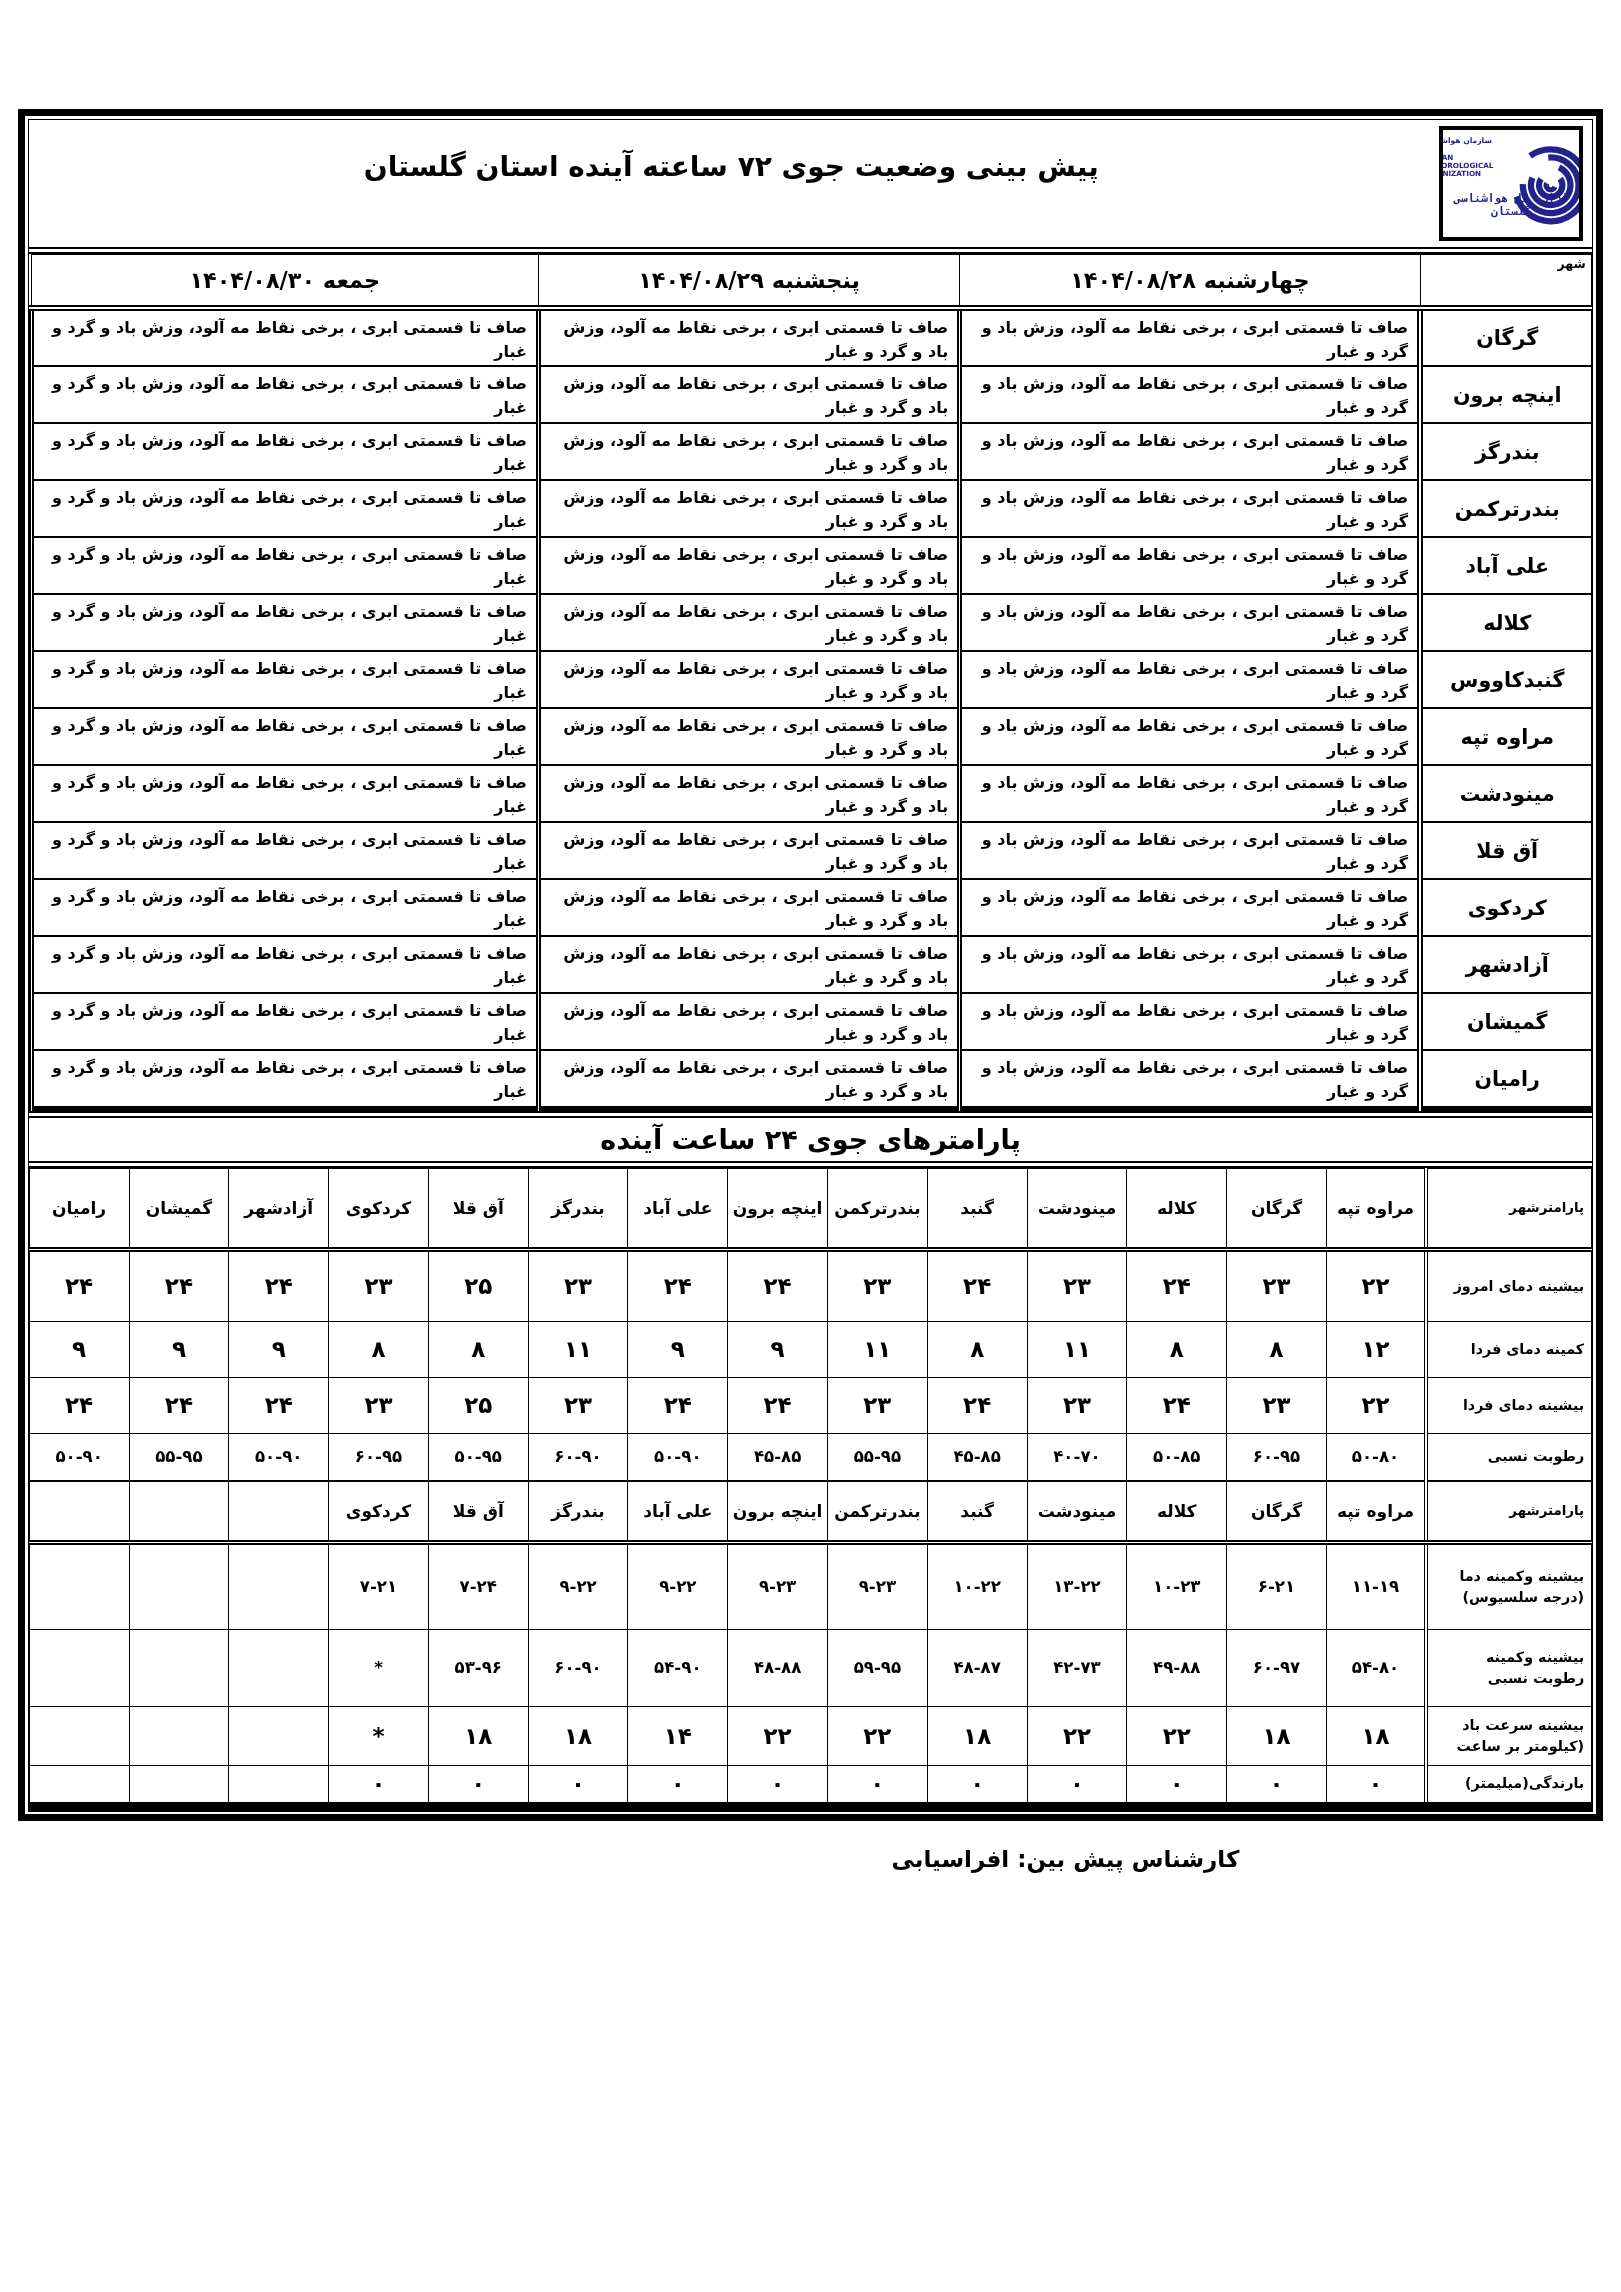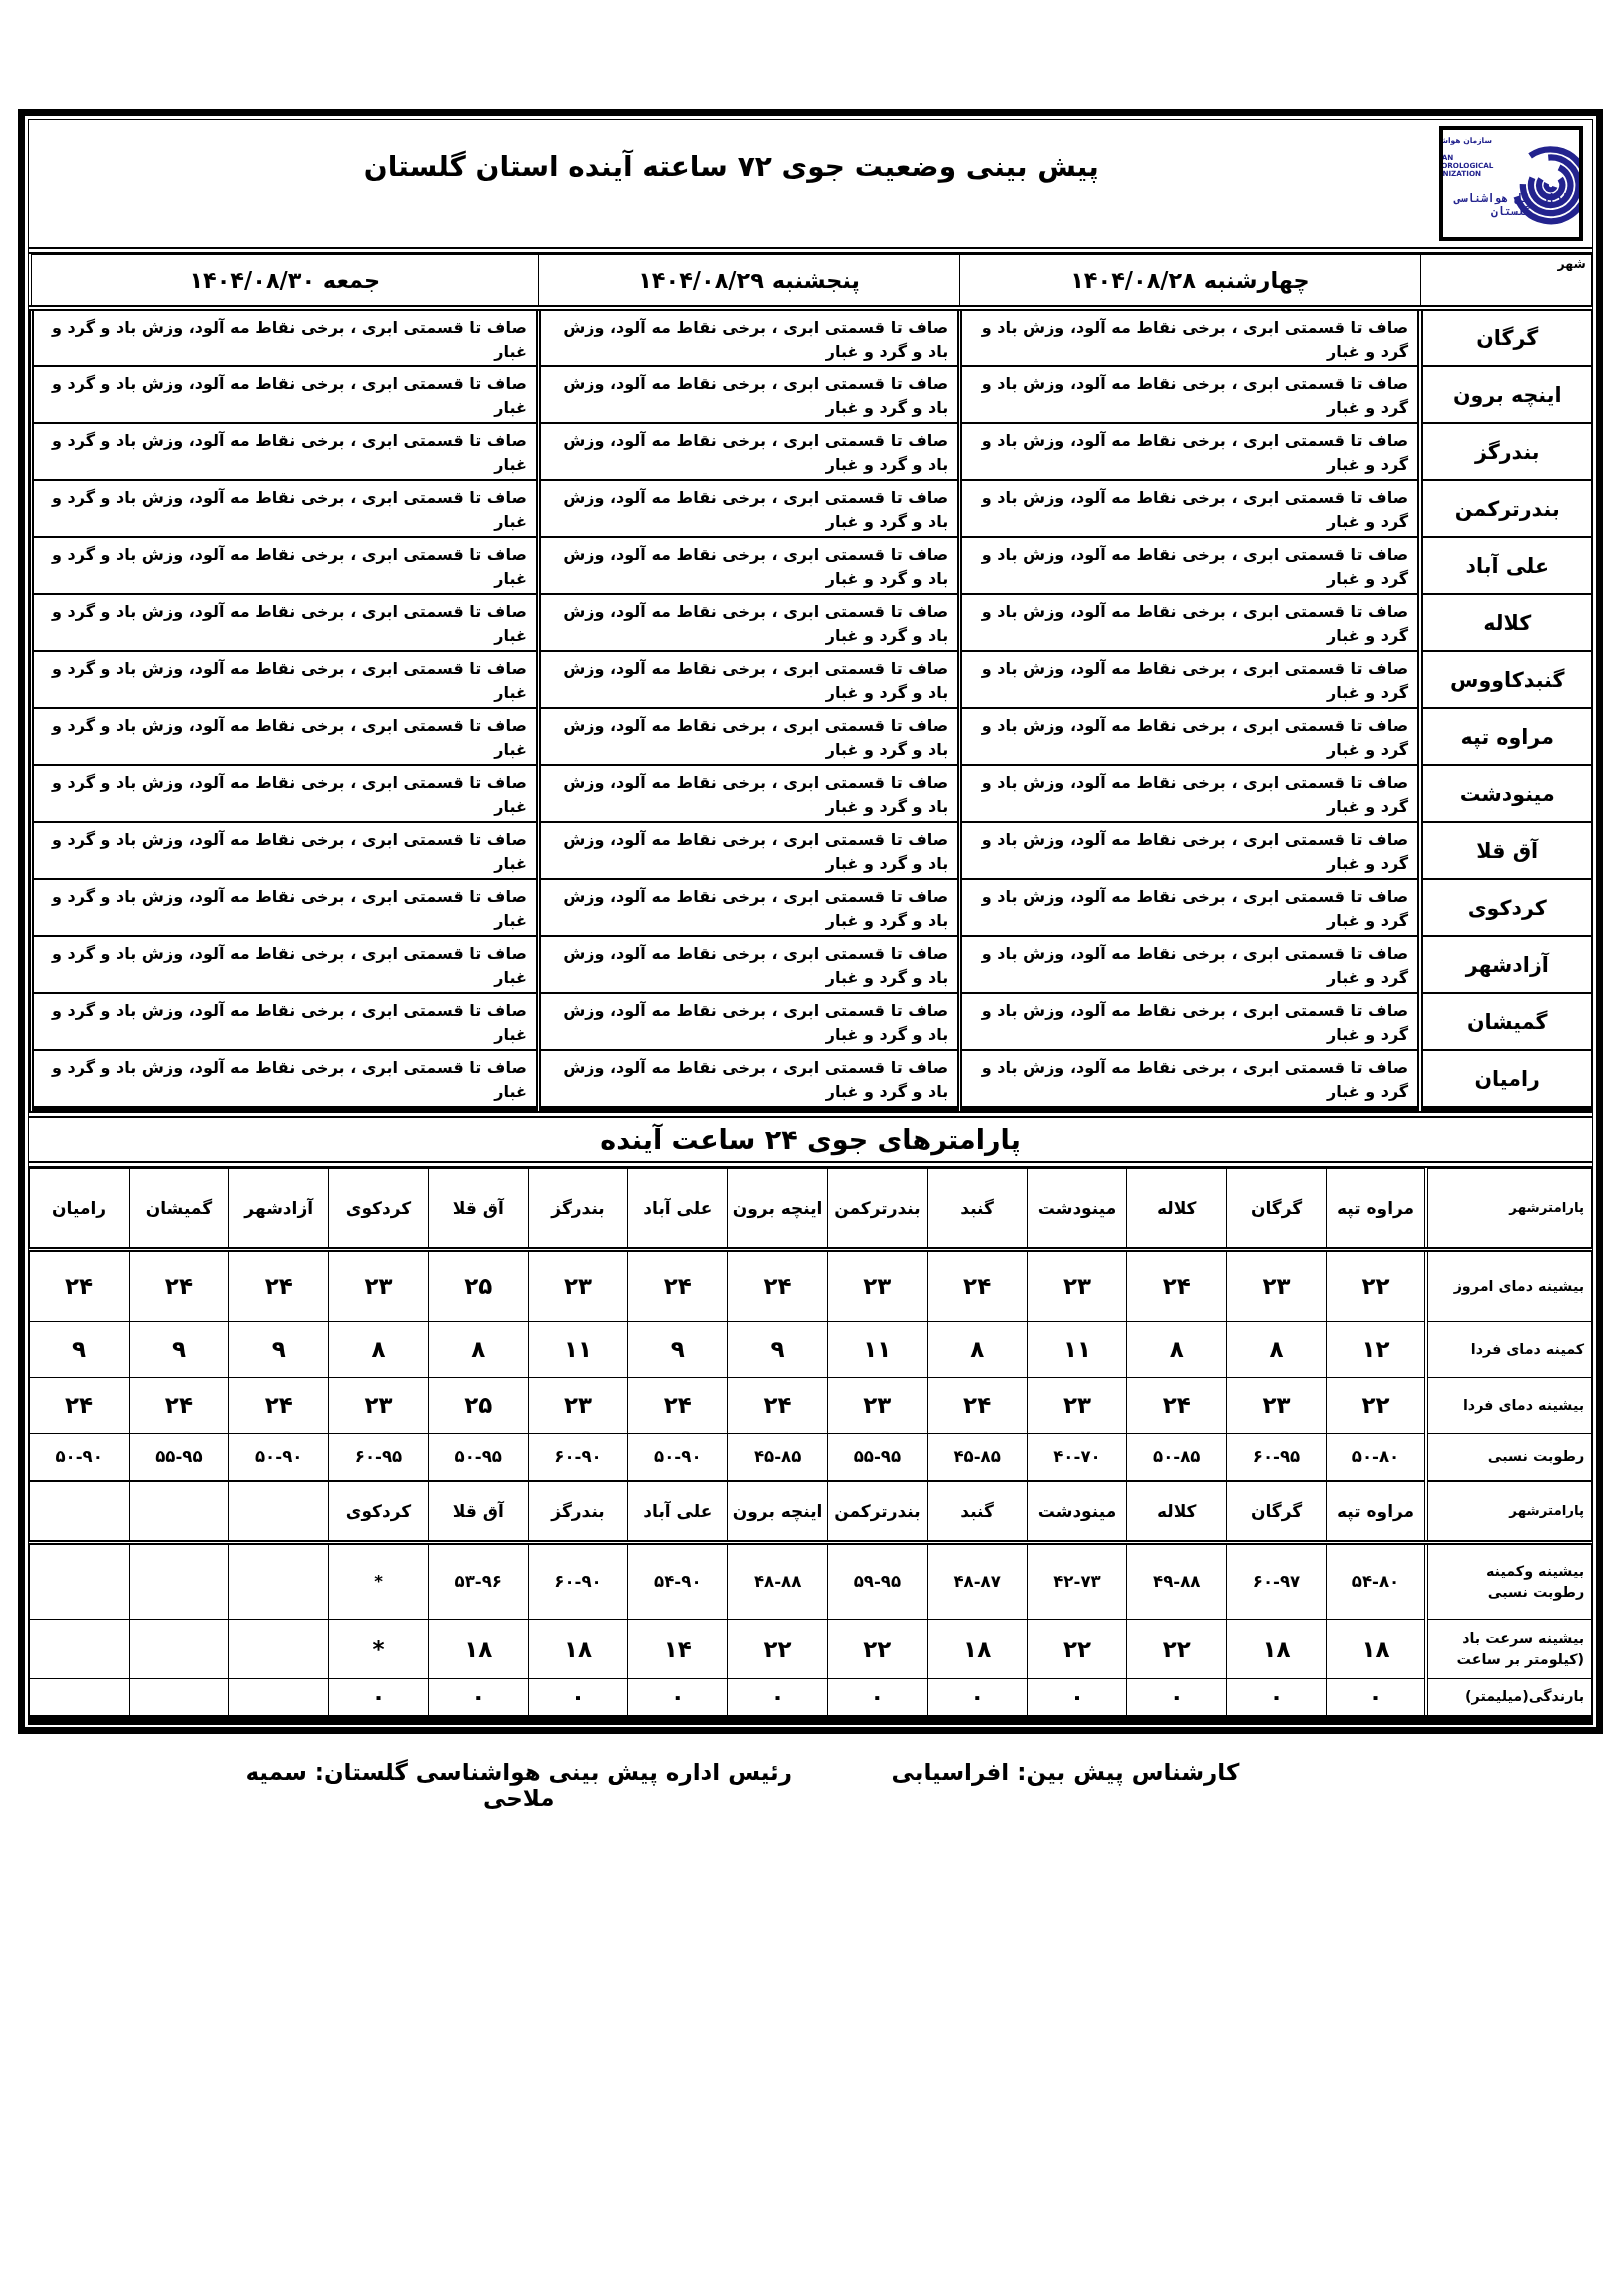--- a/index.html
+++ b/index.html
@@ -354,20 +354,38 @@
             <th>علی آباد</th>
             <th>بندرگز</th>
             <th>آق قلا</th>
             <th>کردکوی</th>
             <th></th>
             <th></th>
             <th></th>
           </tr>
       </thead>
       <tbody>
+        <tr class="r0">
+          <td class="rl">بیشینه وکمینه دما (درجه سلسیوس)</td>
+
+        <td class="v small">۱۱-۱۹</td>
+            <td class="v small">۶-۲۱</td>
+            <td class="v small">۱۰-۲۳</td>
+            <td class="v small">۱۳-۲۲</td>
+            <td class="v small">۱۰-۲۲</td>
+            <td class="v small">۹-۲۳</td>
+            <td class="v small">۹-۲۳</td>
+            <td class="v small">۹-۲۲</td>
+            <td class="v small">۹-۲۲</td>
+            <td class="v small">۷-۲۴</td>
+            <td class="v small">۷-۲۱</td>
+            <td class="v small"></td>
+            <td class="v small"></td>
+            <td class="v small"></td>
+          </tr>
         <tr class="r1">
           <td class="rl">بیشینه وکمینه رطوبت نسبی</td>
 
         <td class="v small">۵۴-۸۰</td>
             <td class="v small">۶۰-۹۷</td>
             <td class="v small">۴۹-۸۸</td>
             <td class="v small">۴۲-۷۳</td>
             <td class="v small">۴۸-۸۷</td>
             <td class="v small">۵۹-۹۵</td>
             <td class="v small">۴۸-۸۸</td>
@@ -416,15 +434,14 @@
             <td class="v"></td>
           </tr>
       </tbody>
     </table>
 
   </div>
 </div>
 
 <div class="footer">
   <span class="f1">کارشناس پیش بین: افراسیابی</span>
-  <span class="f2">رئیس اداره پیش بینی هواشناسی گلستان: سمیه ملاحی</span>
 </div>
 
 
 </body></html>

